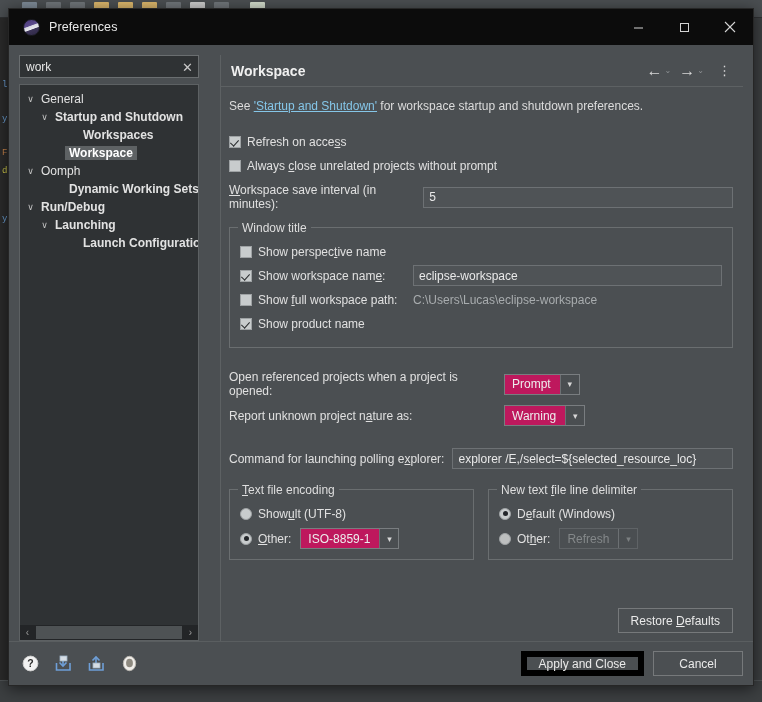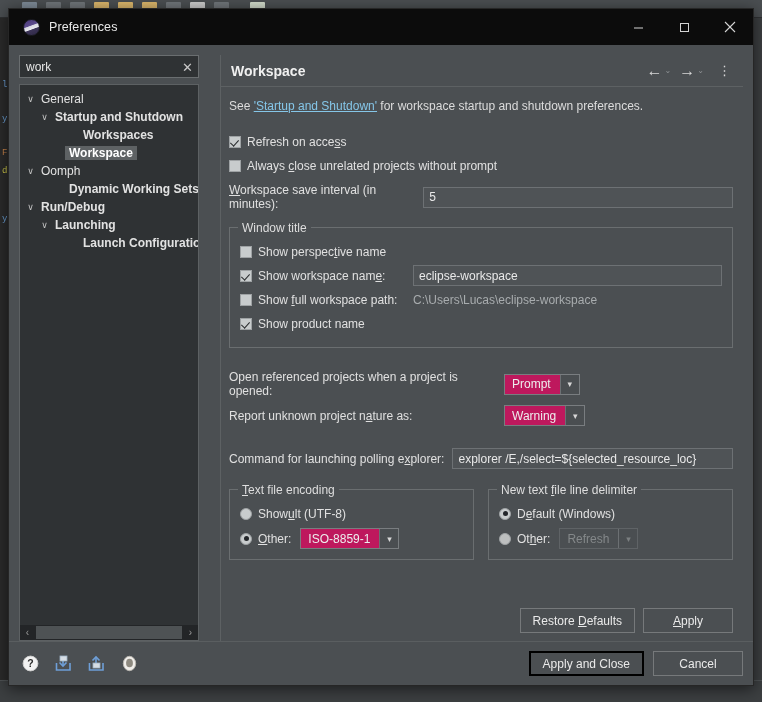--- a/index.html
+++ b/index.html
@@ -190,21 +190,21 @@
   #pane-buttons {
     display: flex; justify-content: flex-end; gap: 8px;
     padding: 0 10px 8px 0;
   }
   .btn {
     min-width: 90px; height: 25px; padding: 0 12px;
     background: #4b4f52; border: 1px solid #76797b;
     color: #eaeaea; font-size: 12px; cursor: pointer;
     font-family: "Liberation Sans", sans-serif;
   }
-  .btn.default { border: 2px solid #000000; }
+  .btn.default { border: 6px solid #000000; }
 
   
   #dlg-footer {
     flex: 0 0 44px; height: 44px; display: flex; align-items: center;
     padding: 0 10px; border-top: 1px solid #5a5e60;
   }
   #footer-icons { display: flex; align-items: center; gap: 11px; flex: 1 1 auto; }
   .ficon { width: 22px; height: 22px; cursor: pointer; display: flex; align-items: center; justify-content: center; }
   #footer-buttons { display: flex; gap: 9px; }
 </style>
@@ -431,21 +431,20 @@
                 <span class="cbtn">▾</span>
               </span>
             </div>
           </div>
 
         </div>
       </div>
 
       <div id="pane-buttons">
         <button class="btn"><span>Restore </span><u>D</u><span>efaults</span></button>
-        <button class="btn"><span></span><u>A</u><span>pply</span></button>
       </div>
     </div>
   </div>
 
   <div id="dlg-footer">
     <div id="footer-icons">
       <div class="ficon">
         <svg width="17" height="17" viewBox="0 0 17 17">
           <circle cx="8.5" cy="8.5" r="7.4" fill="#f2f2f2" stroke="#cfcfcf" stroke-width="1"></circle>
           <text x="8.5" y="12.3" font-size="10.5" font-family="Liberation Sans, sans-serif" font-weight="bold" fill="#2b2b2b" text-anchor="middle">?</text>

